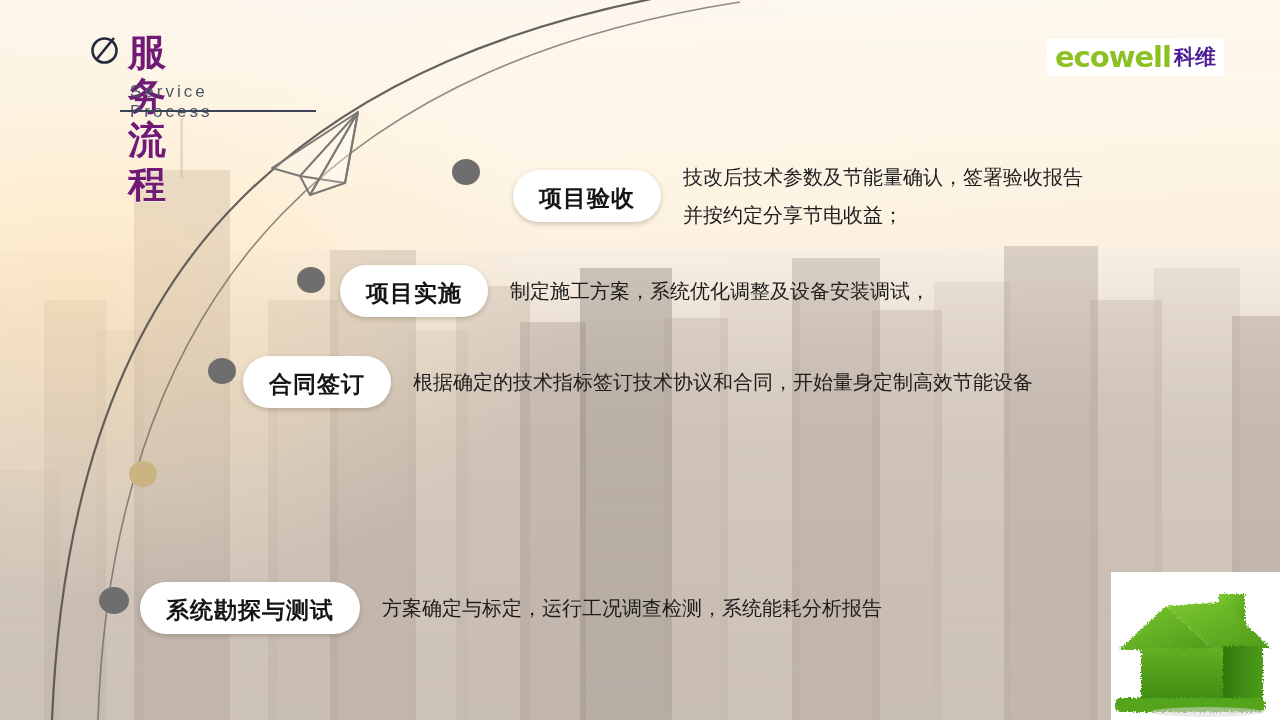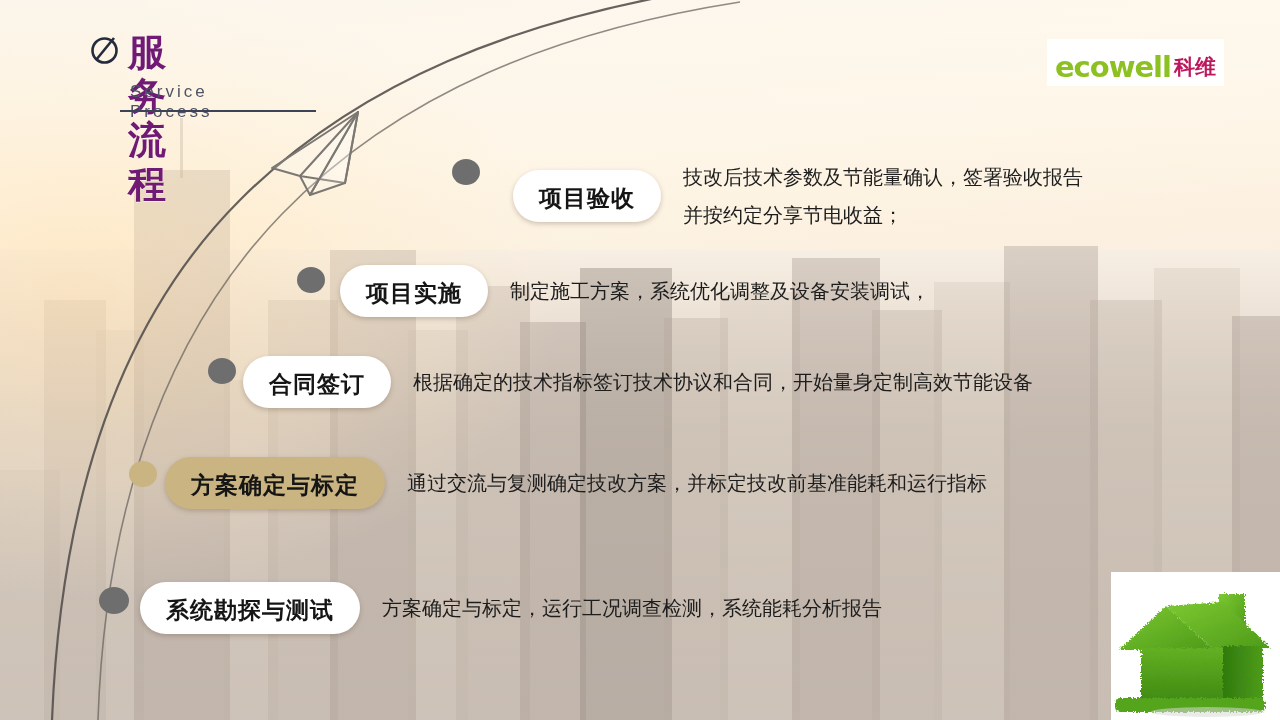--- a/index.html
+++ b/index.html
@@ -54,28 +54,28 @@
     font-size:17px;color:#4d5468;letter-spacing:3px;font-weight:500;
   }
   .hdr-rule{
     position:absolute;left:120px;top:110px;width:196px;height:2px;
     background:#3c4356;
   }
 
   
   .logo{
     position:absolute;right:56px;top:39px;z-index:7;
-    background:#ffffff;padding:13px 8px 4px 8px;display:flex;align-items:center;
+    background:#ffffff;padding:3px 8px 4px 8px;display:flex;align-items:center;
   }
   .logo-main{
     font-size:29px;font-weight:bold;color:#8dc021;letter-spacing:-1px;
     font-family:"DejaVu Sans","Liberation Sans",sans-serif;line-height:30px;
   }
   .logo-cn{
-    font-size:21px;font-weight:bold;color:#be185d;margin-left:3px;line-height:30px;
+    font-size:21px;font-weight:bold;color:#4c1d95;margin-left:3px;line-height:30px;
     letter-spacing:0px;
   }
 
   
   .steps{position:absolute;inset:0;z-index:8;}
   .step{position:absolute;display:flex;align-items:center;}
   .node{
     position:absolute;width:28px;height:26px;border-radius:50%;
     background:#6e6e6e;z-index:9;
   }
@@ -192,28 +192,20 @@
     <div class="step" style="left:243px;top:356px;">
       <div class="pill">
         <span class="pill-label">合同签订</span>
       </div>
       <div class="desc">
         <span class="l1">根据确定的技术指标签订技术协议和合同，开始量身定制高效节能设备</span>
       </div>
     </div>
 
     <div class="node accent" style="left:129px;top:461px;"></div>
-    <div class="step" style="left:165px;top:457px;">
-      <div class="pill accent">
-        <span class="pill-label">方案确定与标定</span>
-      </div>
-      <div class="desc">
-        <span class="l1">通过交流与复测确定技改方案，并标定技改前基准能耗和运行指标</span>
-      </div>
-    </div>
 
     <div class="node" style="left:99px;top:587px;width:30px;height:27px;"></div>
     <div class="step" style="left:140px;top:582px;">
       <div class="pill">
         <span class="pill-label">系统勘探与测试</span>
       </div>
       <div class="desc">
         <span class="l1">方案确定与标定，运行工况调查检测，系统能耗分析报告</span>
       </div>
     </div>

